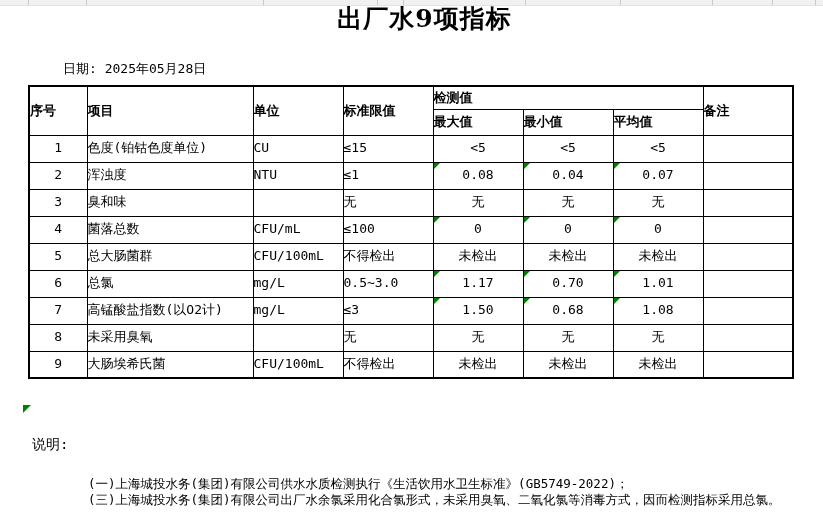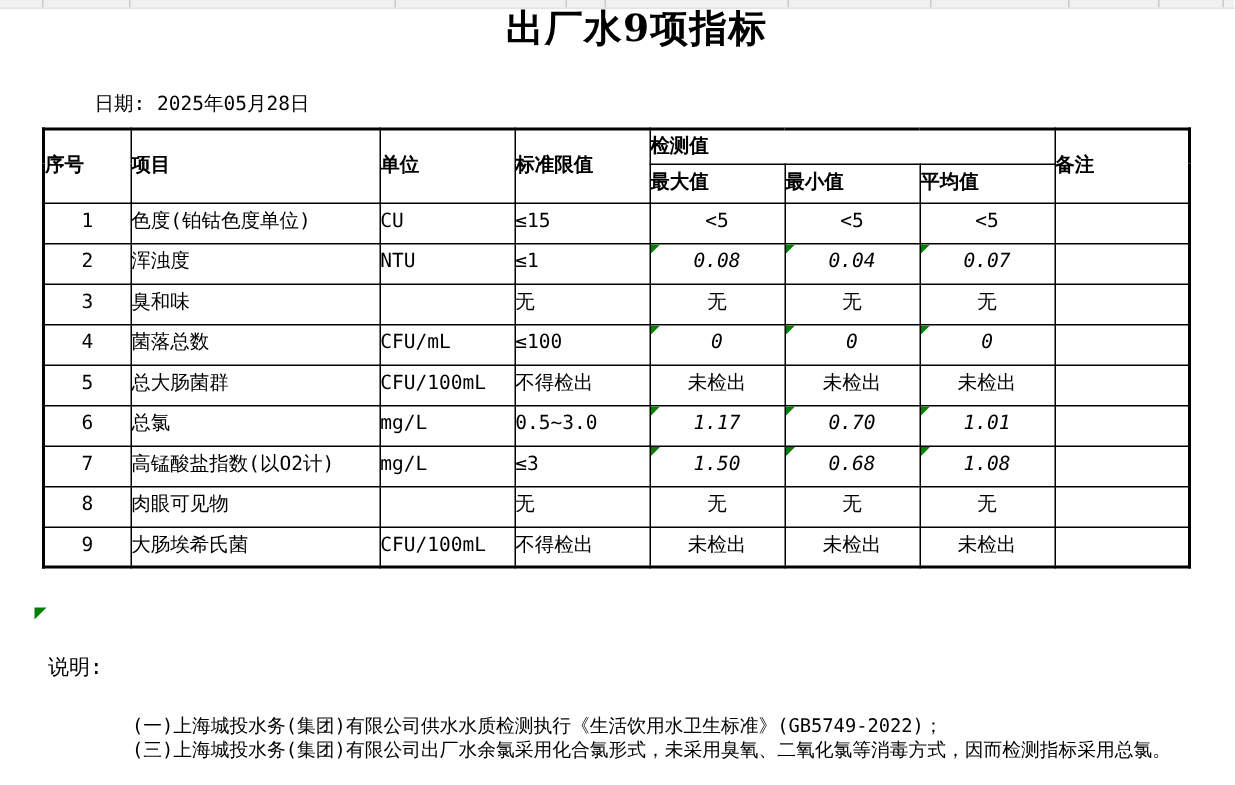--- a/index.html
+++ b/index.html
@@ -29,21 +29,21 @@
   table.report th, table.report td {
     border:1px solid #000; font-size:13px; line-height:1.1;
     overflow:hidden; white-space:nowrap; padding:0;
   }
   table.report th { font-weight:bold; text-align:left; }
   thead tr.h1 { height:23px; }
   thead tr.h2 { height:26px; }
   tbody tr { height:27px; }
   td.c { text-align:center; }
   td.l { text-align:left; padding:0 0 0 3px;margin-left:41px; }
-  td.gt { position:relative;font-style:italic; }
+  td.gt { position:relative; }
   td.gt::before {
     content:""; position:absolute; top:0; left:0; width:0; height:0;
     border-top:6px solid var(--green,#008000);
     border-right:6px solid transparent;
   }
   .note-marker {
     position:absolute; left:23px; top:405px; width:0; height:0;
     border-top:8px solid var(--green,#008000);
     border-right:8px solid transparent;
   }
@@ -165,21 +165,21 @@
         <td class="l">高锰酸盐指数(以O2计)</td>
         <td class="l">mg/L</td>
         <td class="l">≤3</td>
         <td class="c gt">1.50</td>
         <td class="c gt">0.68</td>
         <td class="c gt">1.08</td>
         <td class="c"></td>
       </tr>
       <tr>
         <td class="c">8</td>
-        <td class="l">肉眼可见物</td>
+        <td class="l">未采用臭氧</td>
         <td class="l"></td>
         <td class="l">无</td>
         <td class="c">无</td>
         <td class="c">无</td>
         <td class="c">无</td>
         <td class="c"></td>
       </tr>
       <tr>
         <td class="c">9</td>
         <td class="l">大肠埃希氏菌</td>

